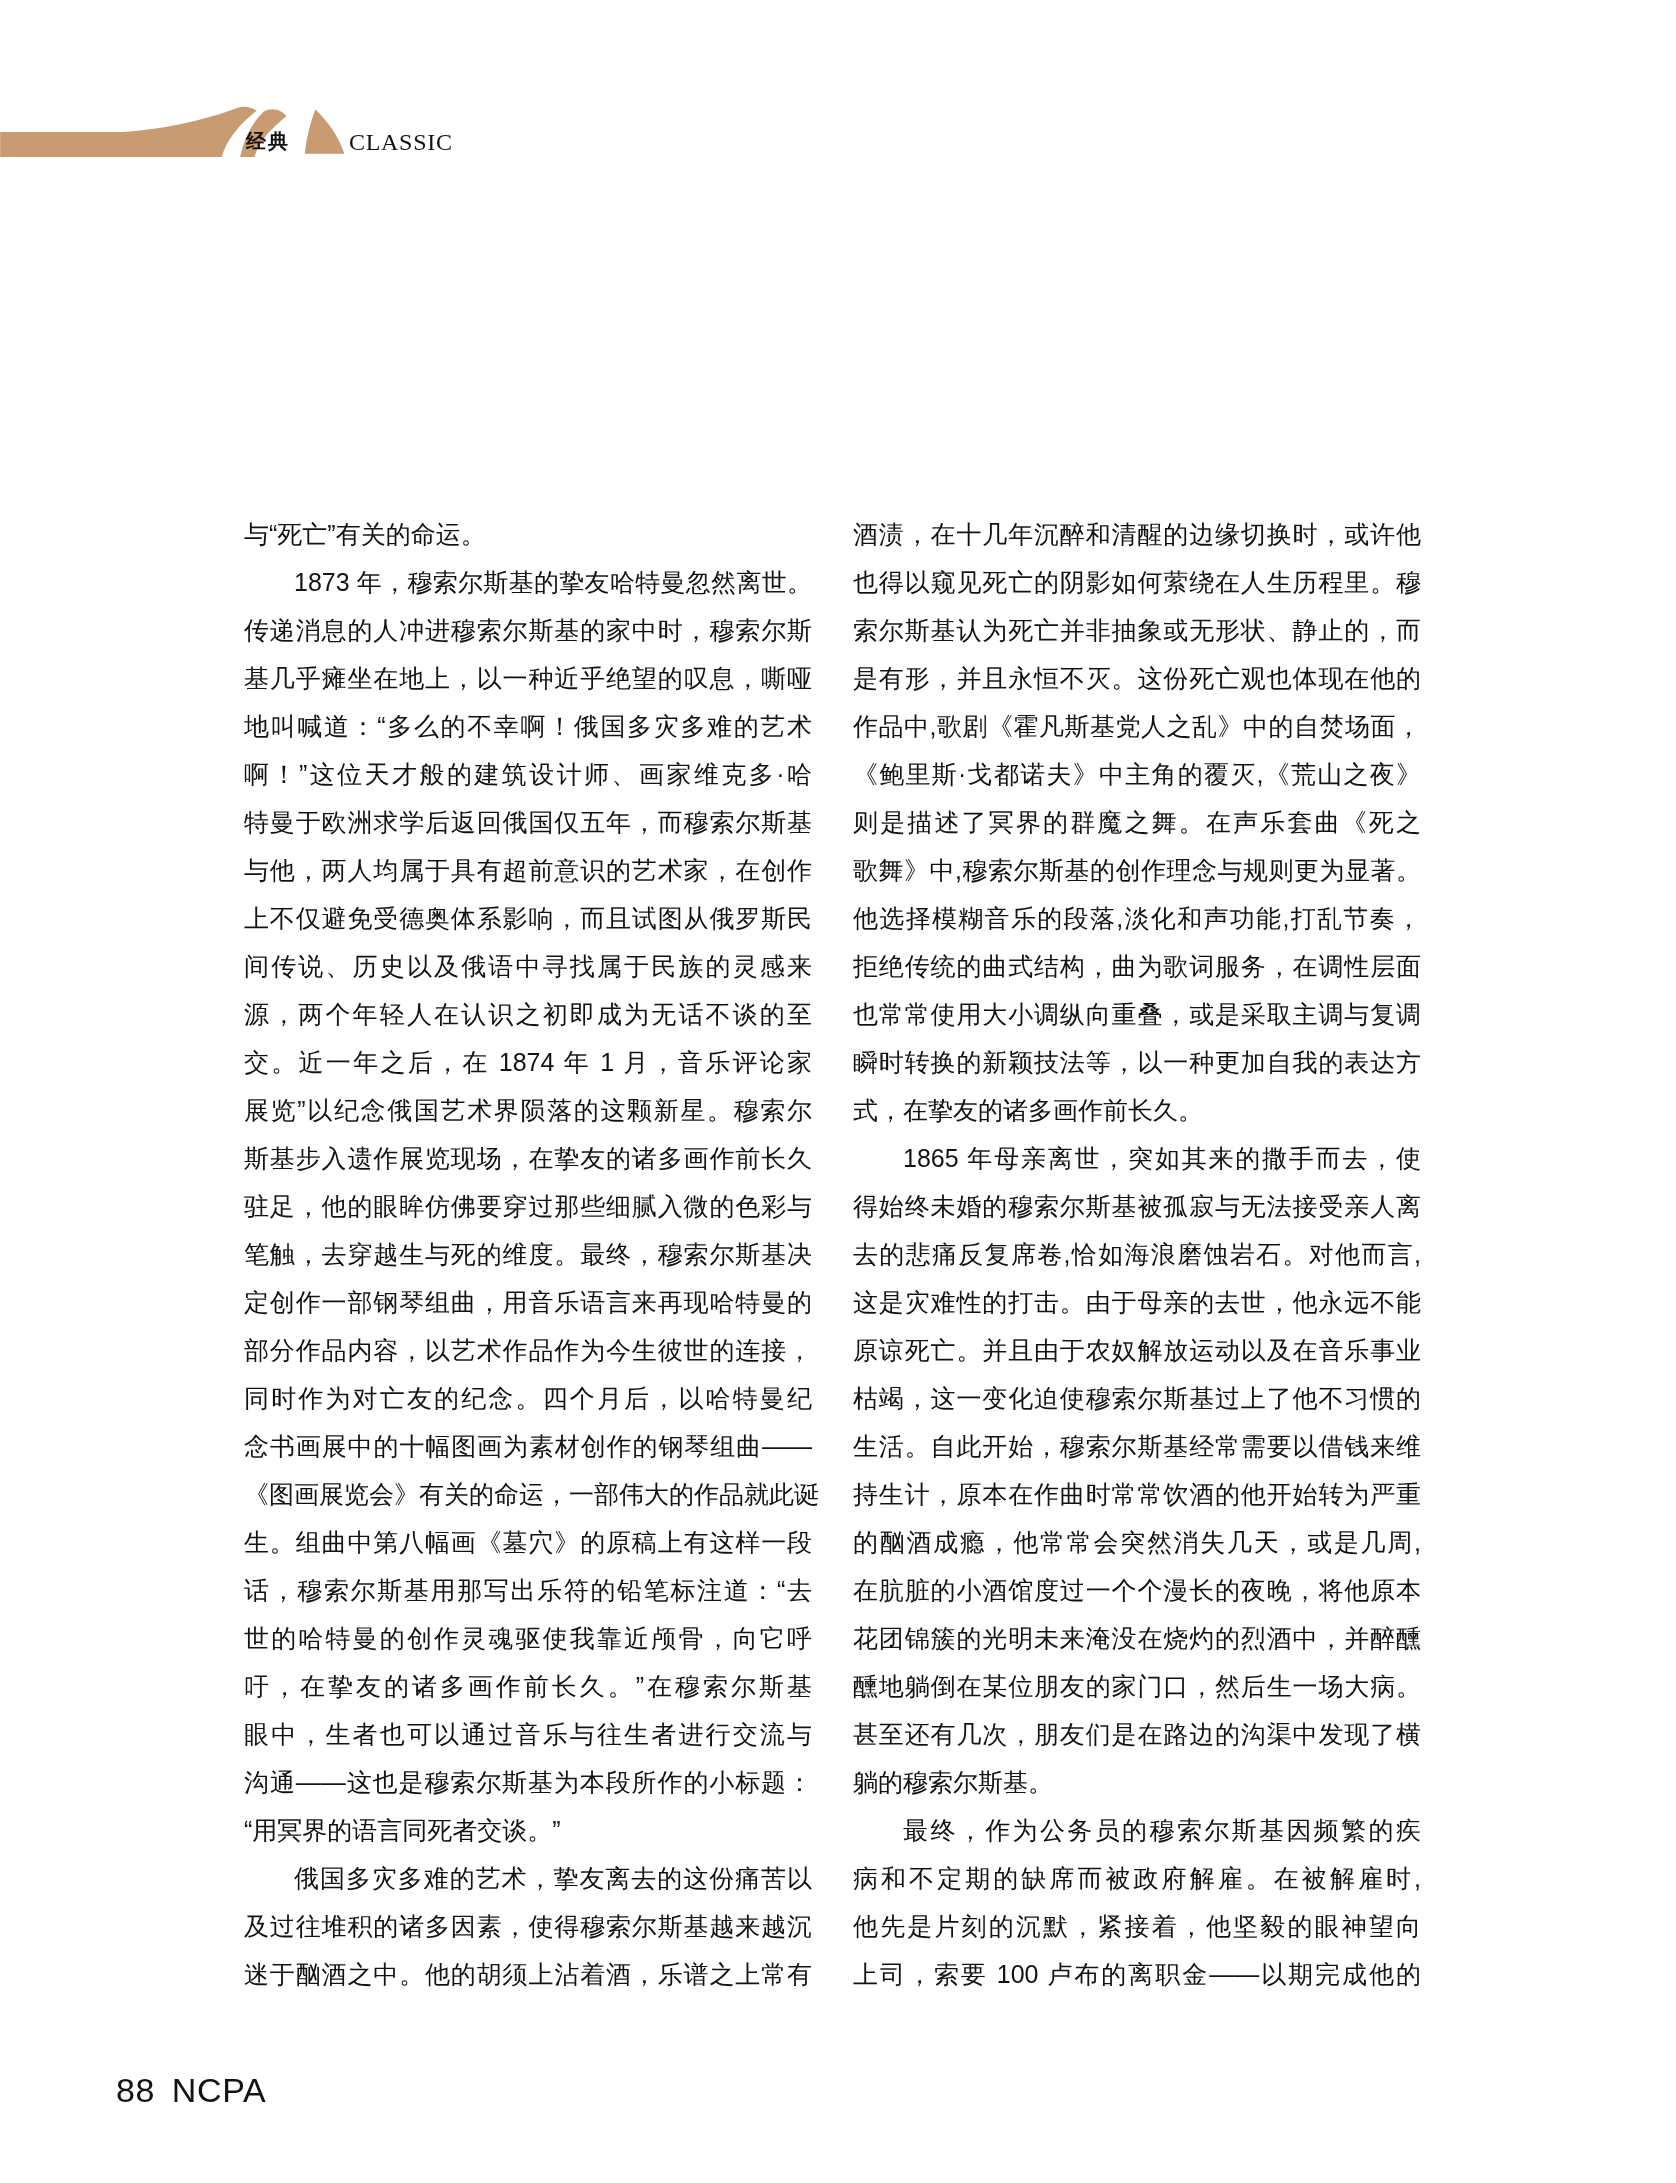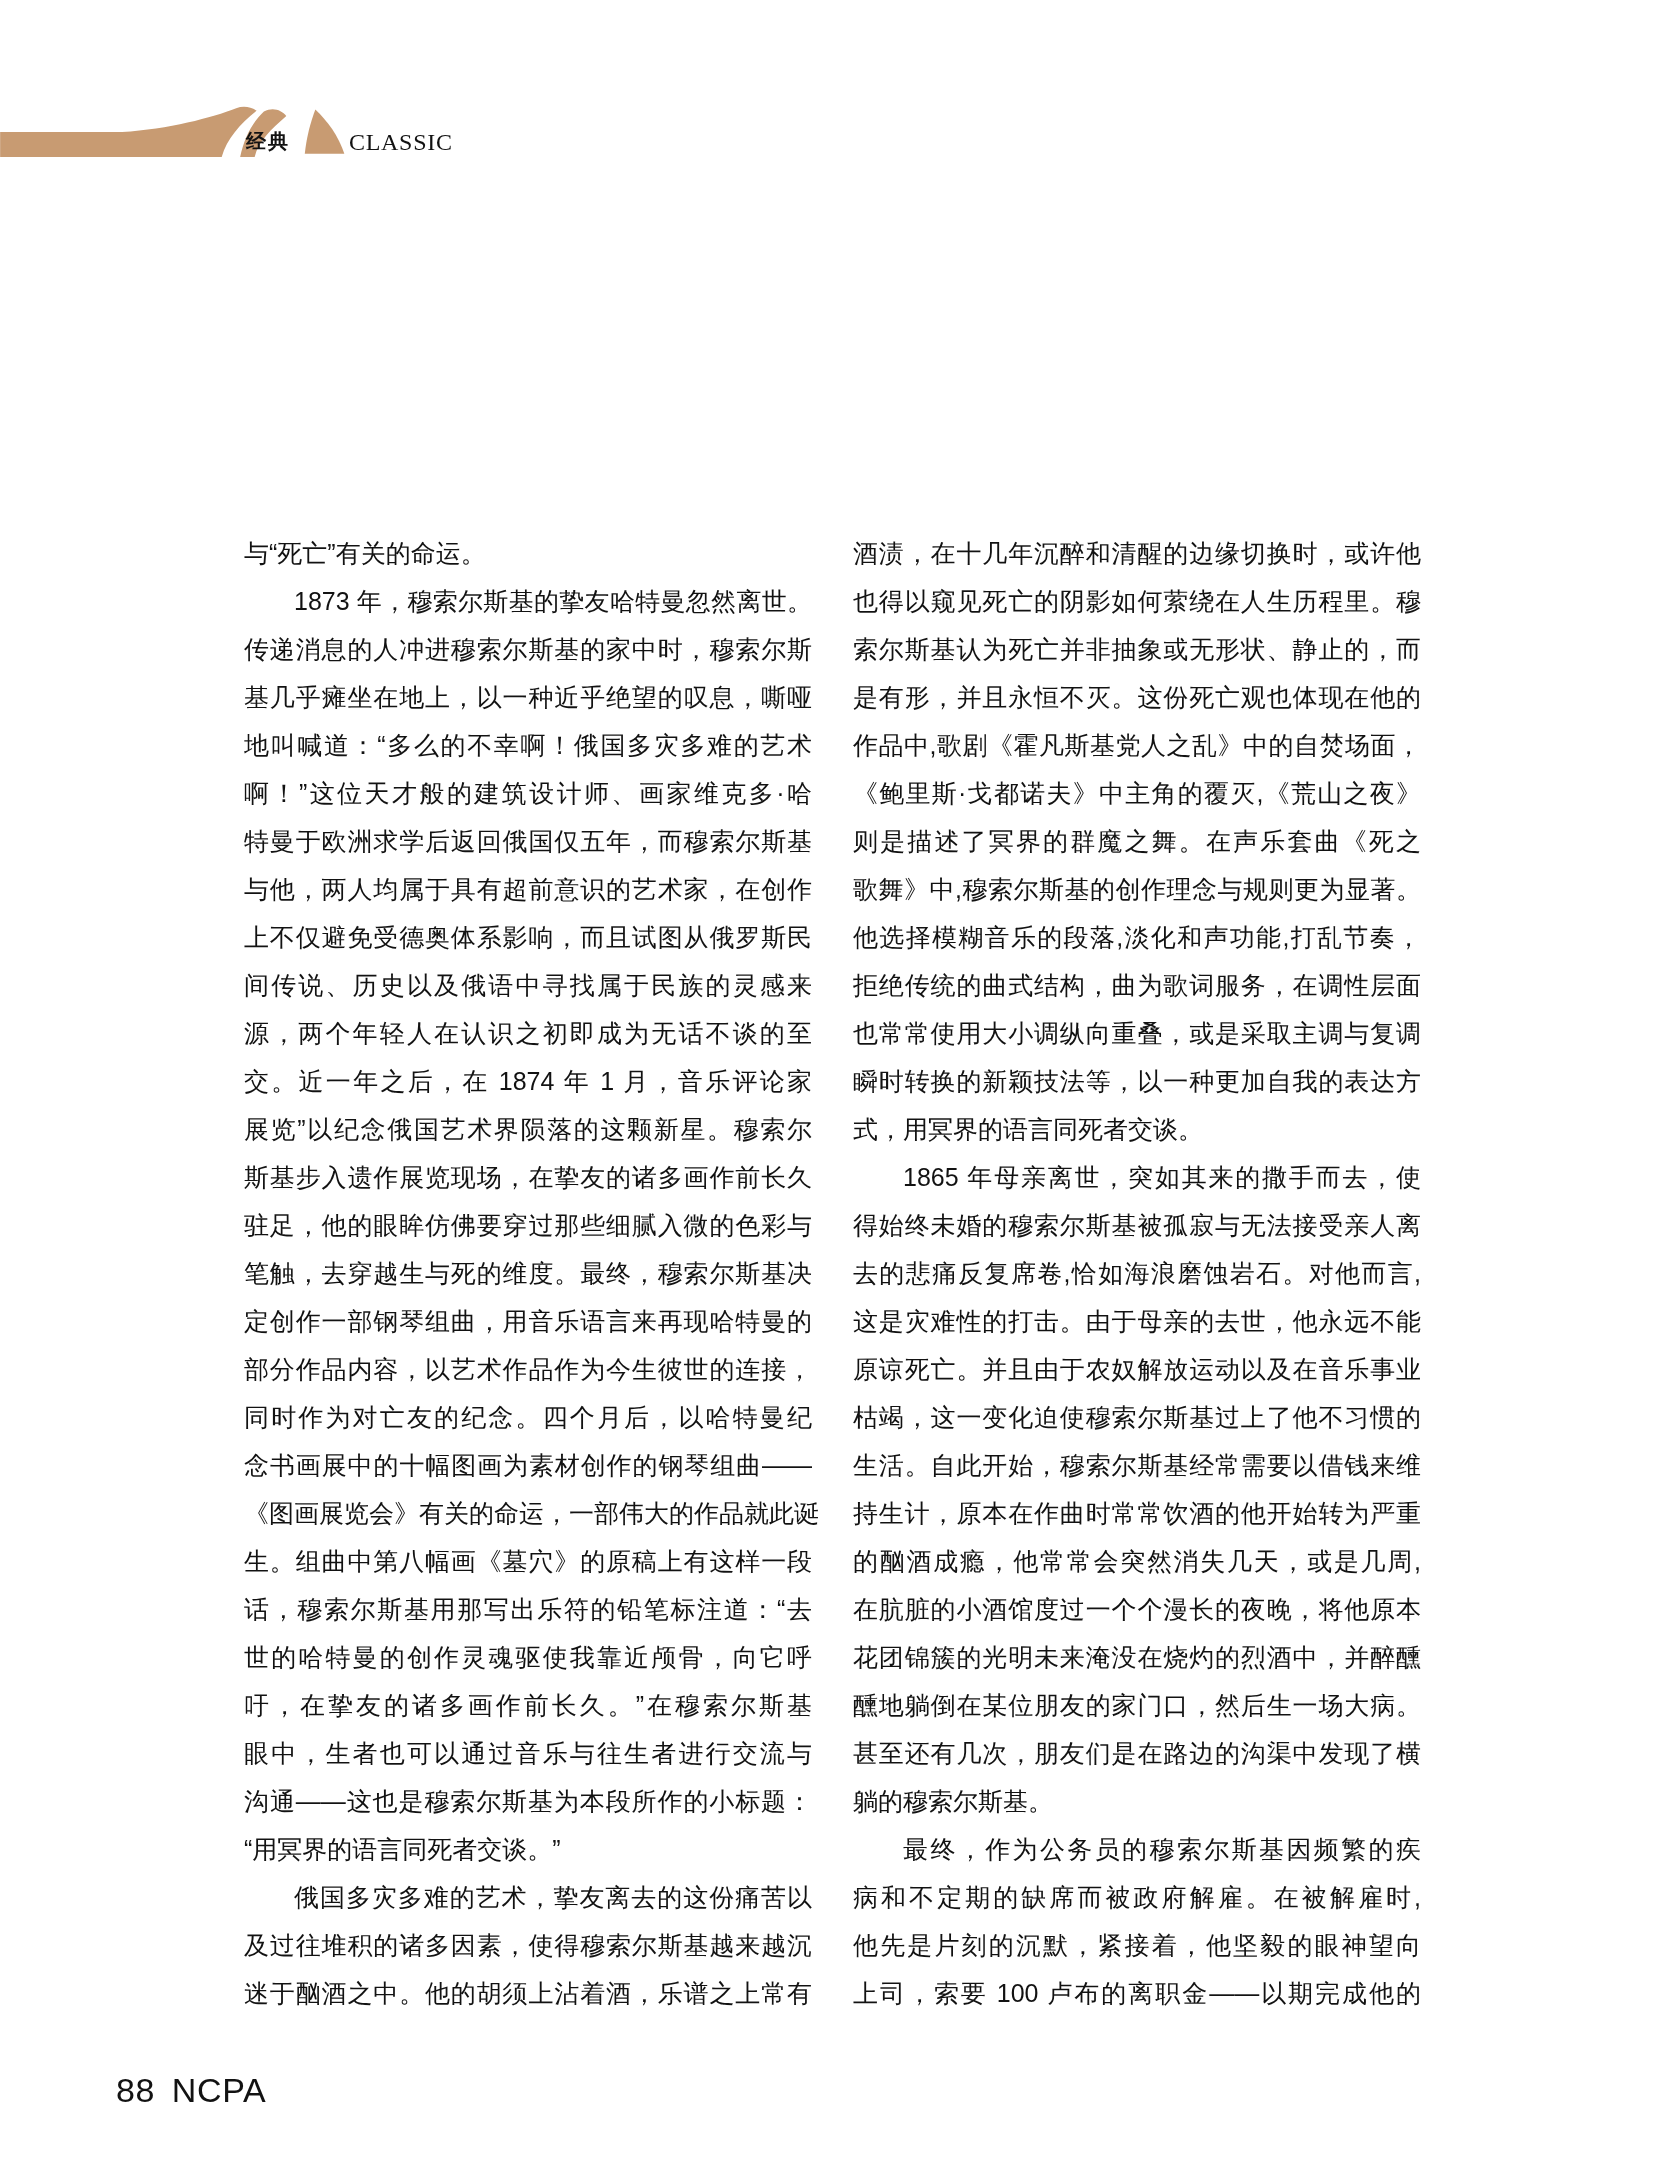--- a/index.html
+++ b/index.html
@@ -10,21 +10,21 @@
   }
   .logo-svg{position:absolute;left:0;top:0;}
   .logo-cn{
     position:absolute;left:246px;top:131px;font-size:20px;line-height:1;
     font-weight:bold;letter-spacing:2px;color:#121212;white-space:nowrap;
   }
   .logo-en{
     position:absolute;left:349px;top:130px;font-family:"Liberation Serif",serif;
     font-size:24px;line-height:1;letter-spacing:0.7px;color:#121212;white-space:nowrap;
   }
-  .columns{position:absolute;left:244px;top:529px;display:flex;gap:41px;}
+  .columns{position:absolute;left:244px;top:510px;display:flex;gap:41px;}
   .col{width:568px;}
   .line{
     height:48px;line-height:48px;font-size:25px;
     text-align:justify;text-align-last:justify;text-justify:inter-character;
     overflow:visible;white-space:nowrap;
   }
   .line.pend{text-align-last:left;}
   .line.ind{text-indent:50px;}
   .footer{
     position:absolute;left:116px;top:2073px;font-size:34px;line-height:1;
@@ -89,21 +89,21 @@
         <div class="line">索尔斯基认为死亡并非抽象或无形状、静止的，而</div>
         <div class="line">是有形，并且永恒不灭。这份死亡观也体现在他的</div>
         <div class="line">作品中,歌剧《霍凡斯基党人之乱》中的自焚场面，</div>
         <div class="line">《鲍里斯·戈都诺夫》中主角的覆灭,《荒山之夜》</div>
         <div class="line">则是描述了冥界的群魔之舞。在声乐套曲《死之</div>
         <div class="line">歌舞》中,穆索尔斯基的创作理念与规则更为显著。</div>
         <div class="line">他选择模糊音乐的段落,淡化和声功能,打乱节奏，</div>
         <div class="line">拒绝传统的曲式结构，曲为歌词服务，在调性层面</div>
         <div class="line">也常常使用大小调纵向重叠，或是采取主调与复调</div>
         <div class="line">瞬时转换的新颖技法等，以一种更加自我的表达方</div>
-        <div class="line pend">式，用冥界的语言同死者交谈。</div>
+        <div class="line pend">式，在挚友的诸多画作前长久。</div>
         <div class="line ind">1865 年母亲离世，突如其来的撒手而去，使</div>
         <div class="line">得始终未婚的穆索尔斯基被孤寂与无法接受亲人离</div>
         <div class="line">去的悲痛反复席卷,恰如海浪磨蚀岩石。对他而言,</div>
         <div class="line">这是灾难性的打击。由于母亲的去世，他永远不能</div>
         <div class="line">原谅死亡。并且由于农奴解放运动以及在音乐事业</div>
         <div class="line">枯竭，这一变化迫使穆索尔斯基过上了他不习惯的</div>
         <div class="line">生活。自此开始，穆索尔斯基经常需要以借钱来维</div>
         <div class="line">持生计，原本在作曲时常常饮酒的他开始转为严重</div>
         <div class="line">的酗酒成瘾，他常常会突然消失几天，或是几周,</div>
         <div class="line">在肮脏的小酒馆度过一个个漫长的夜晚，将他原本</div>

